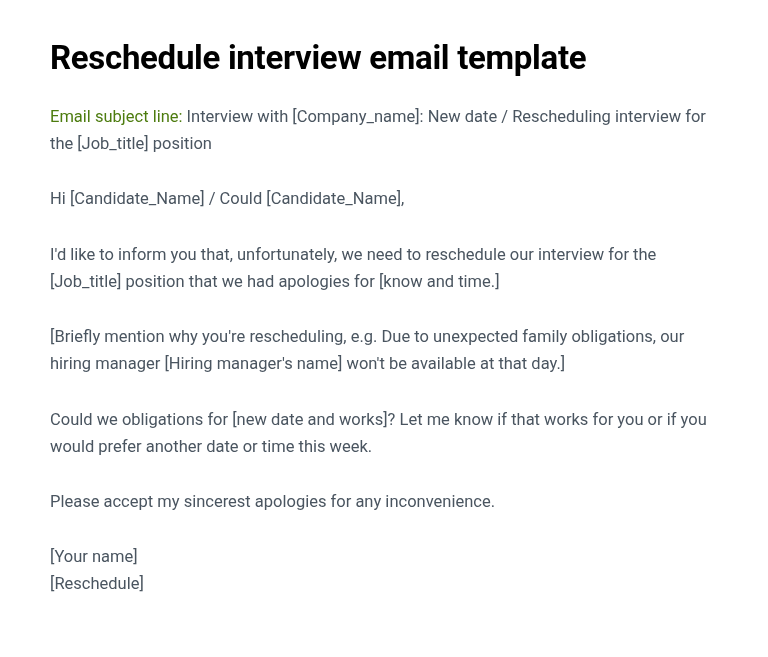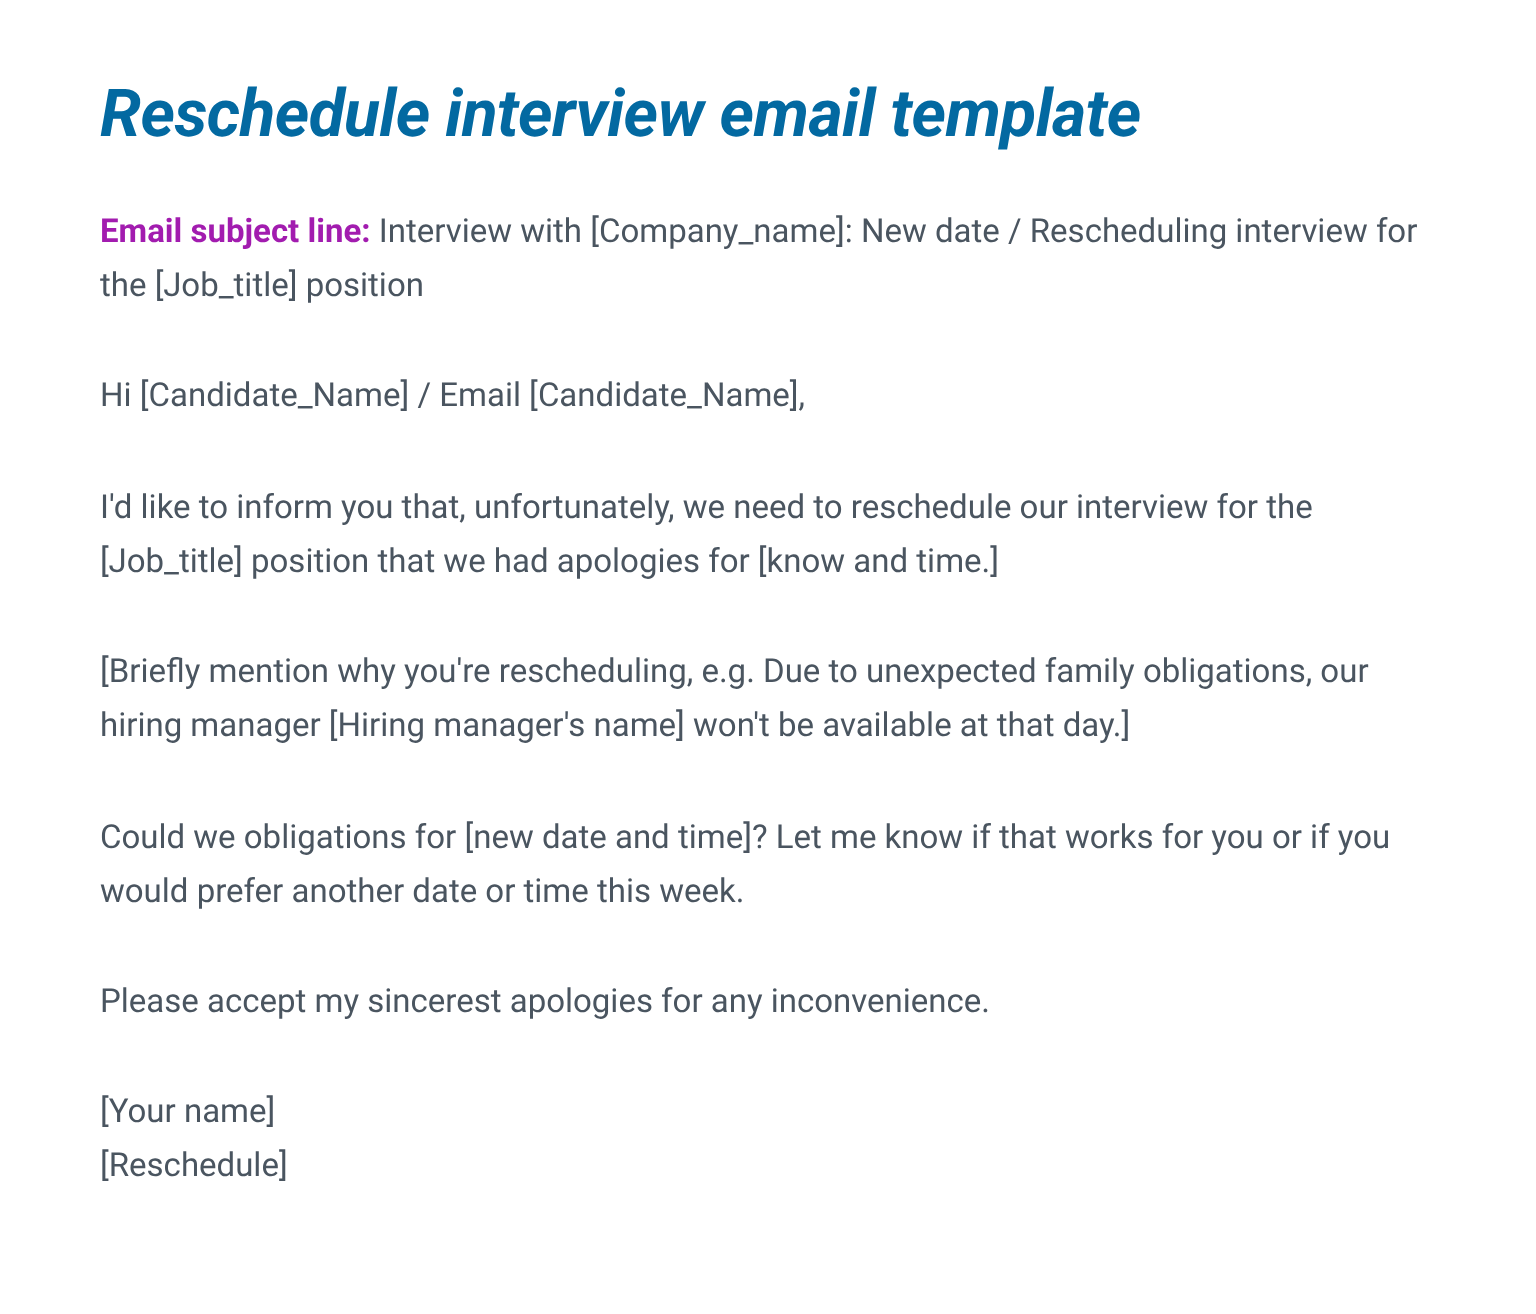--- a/index.html
+++ b/index.html
@@ -6,58 +6,57 @@
     body {
       font-family: -apple-system, BlinkMacSystemFont, "Segoe UI", Roboto, "Helvetica Neue", Arial, sans-serif;
       background: #ffffff;
       padding: 38px 50px 40px 50px;
       color: #4a5560;
       width: 768px;
     }
     h1 {
       font-size: 33px;
       font-weight: 700;
-      color: #0369a1;
+      color: #000000;
       margin-bottom: 26px;
       letter-spacing: -0.3px;
-      font-style: italic;
     }
     p {
       font-size: 16.5px;
       line-height: 1.65;
       color: #4a5560;
       margin-bottom: 28px;
     }
     p.signature { margin-bottom: 0; line-height: 1.65; }
-    .bold { font-weight: 700; color: #a21caf; }
+    .bold { font-weight: 400; color: #4d7c0f; }
     .italic { }
   </style>
 </head>
 <body>
 
 <h1>Reschedule interview email template</h1>
 
 <p>
   <span class="bold">Email subject line:</span><span> Interview with [</span><span class="italic">Company_name</span><span>]: New date / Rescheduling interview for the [</span><span class="italic">Job_title</span><span>] position</span>
 </p>
 
 <p>
-  <span>Hi [</span><span class="italic">Candidate_Name</span><span>] / Email [</span><span class="italic">Candidate_Name</span><span>],</span>
+  <span>Hi [</span><span class="italic">Candidate_Name</span><span>] / Could [</span><span class="italic">Candidate_Name</span><span>],</span>
 </p>
 
 <p>
   <span>I'd like to inform you that, unfortunately, we need to reschedule our interview for the [</span><span class="italic">Job_title</span><span>] position that we had apologies for [</span><span class="italic">know and time.</span><span>]</span>
 </p>
 
 <p>
   <span>[</span><span class="italic">Briefly mention why you're rescheduling, e.g. Due to unexpected family obligations, our hiring manager [Hiring manager's name] won't be available at that day.</span><span>]</span>
 </p>
 
 <p>
-  <span>Could we obligations for [</span><span class="italic">new date and time</span><span>]? Let me know if that works for you or if you would prefer another date or time this week.</span>
+  <span>Could we obligations for [</span><span class="italic">new date and works</span><span>]? Let me know if that works for you or if you would prefer another date or time this week.</span>
 </p>
 
 <p>Please accept my sincerest apologies for any inconvenience.</p>
 
 <p class="signature">
   <span>[</span><span class="italic">Your name</span><span>]</span><br>
   <span>[</span><span class="italic">Reschedule</span><span>]</span>
 </p>
 
 </body></html>

